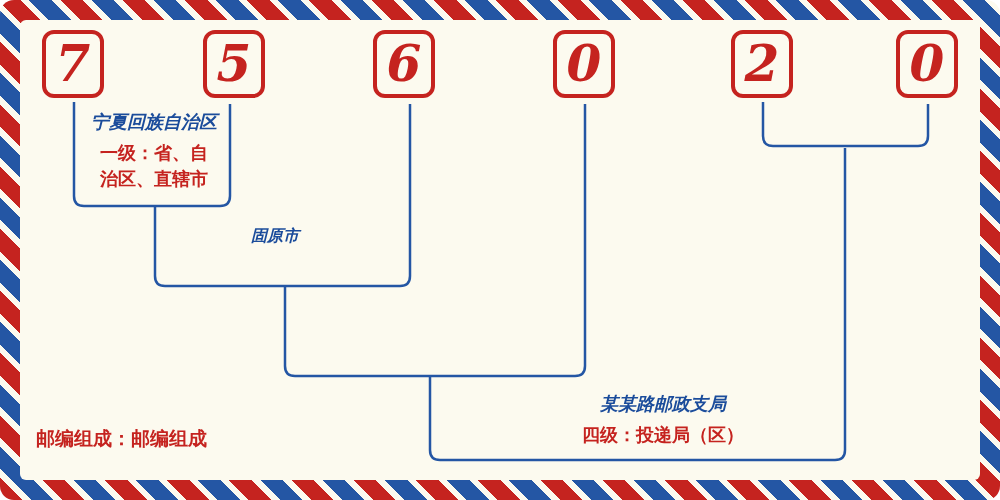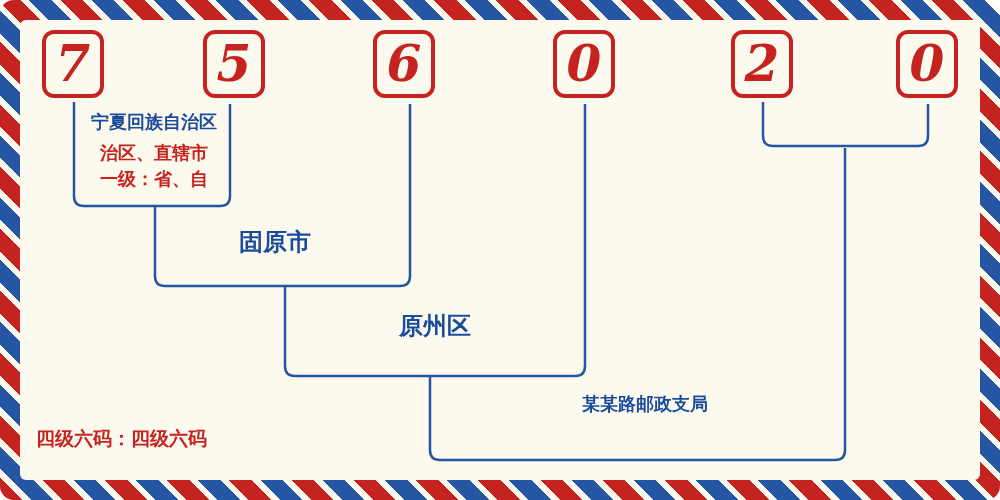--- a/index.html
+++ b/index.html
@@ -35,23 +35,23 @@
   .digit{
     font-family:"DejaVu Serif", serif;
     font-style:italic;font-weight:bold;
     font-size:50px;line-height:1;
     color:var(--red,#c5231f);
   }
   .label-block{position:absolute;text-align:center;}
   .lname{
     font-size:18px;font-weight:bold;
     color:var(--text_blue,#1b4c9b);
-    margin-bottom:6px;white-space:nowrap;
+    margin-bottom:6px;white-space:nowrap;font-style:italic;
   }
-  .lname.big{font-size:24px;}
+  .lname.big{font-size:16px;}
   .ldesc{
     font-size:18px;font-weight:bold;
     color:var(--red,#c5231f);
     line-height:26px;white-space:nowrap;
   }
   .footer-note{
     position:absolute;left:36px;top:426px;
     font-size:19px;font-weight:bold;
     color:var(--red,#c5231f);white-space:nowrap;
   }
@@ -85,32 +85,32 @@
   </div>
   <div class="digit-box" style="left:731px">
     <span class="digit">2</span>
   </div>
   <div class="digit-box" style="left:896px">
     <span class="digit">0</span>
   </div>
 
   <div class="label-block" style="left:68px;top:110px;width:172px">
     <div class="lname">宁夏回族自治区</div>
+    <div class="ldesc">一级：省、自</div>
     <div class="ldesc">治区、直辖市</div>
-    <div class="ldesc">一级：省、自</div>
   </div>
 
   <div class="label-block" style="left:165px;top:226px;width:220px">
     <div class="lname big">固原市</div>
   </div>
 
   <div class="label-block" style="left:290px;top:310px;width:290px">
-    <div class="lname big">原州区</div>
   </div>
 
-  <div class="label-block" style="left:490px;top:392px;width:310px">
+  <div class="label-block" style="left:508px;top:392px;width:310px">
     <div class="lname">某某路邮政支局</div>
+    <div class="ldesc">四级：投递局（区）</div>
   </div>
 
 
-  <div class="footer-note">四级六码：四级六码</div>
+  <div class="footer-note">邮编组成：邮编组成</div>
 
 </div>
 
 </body></html>

